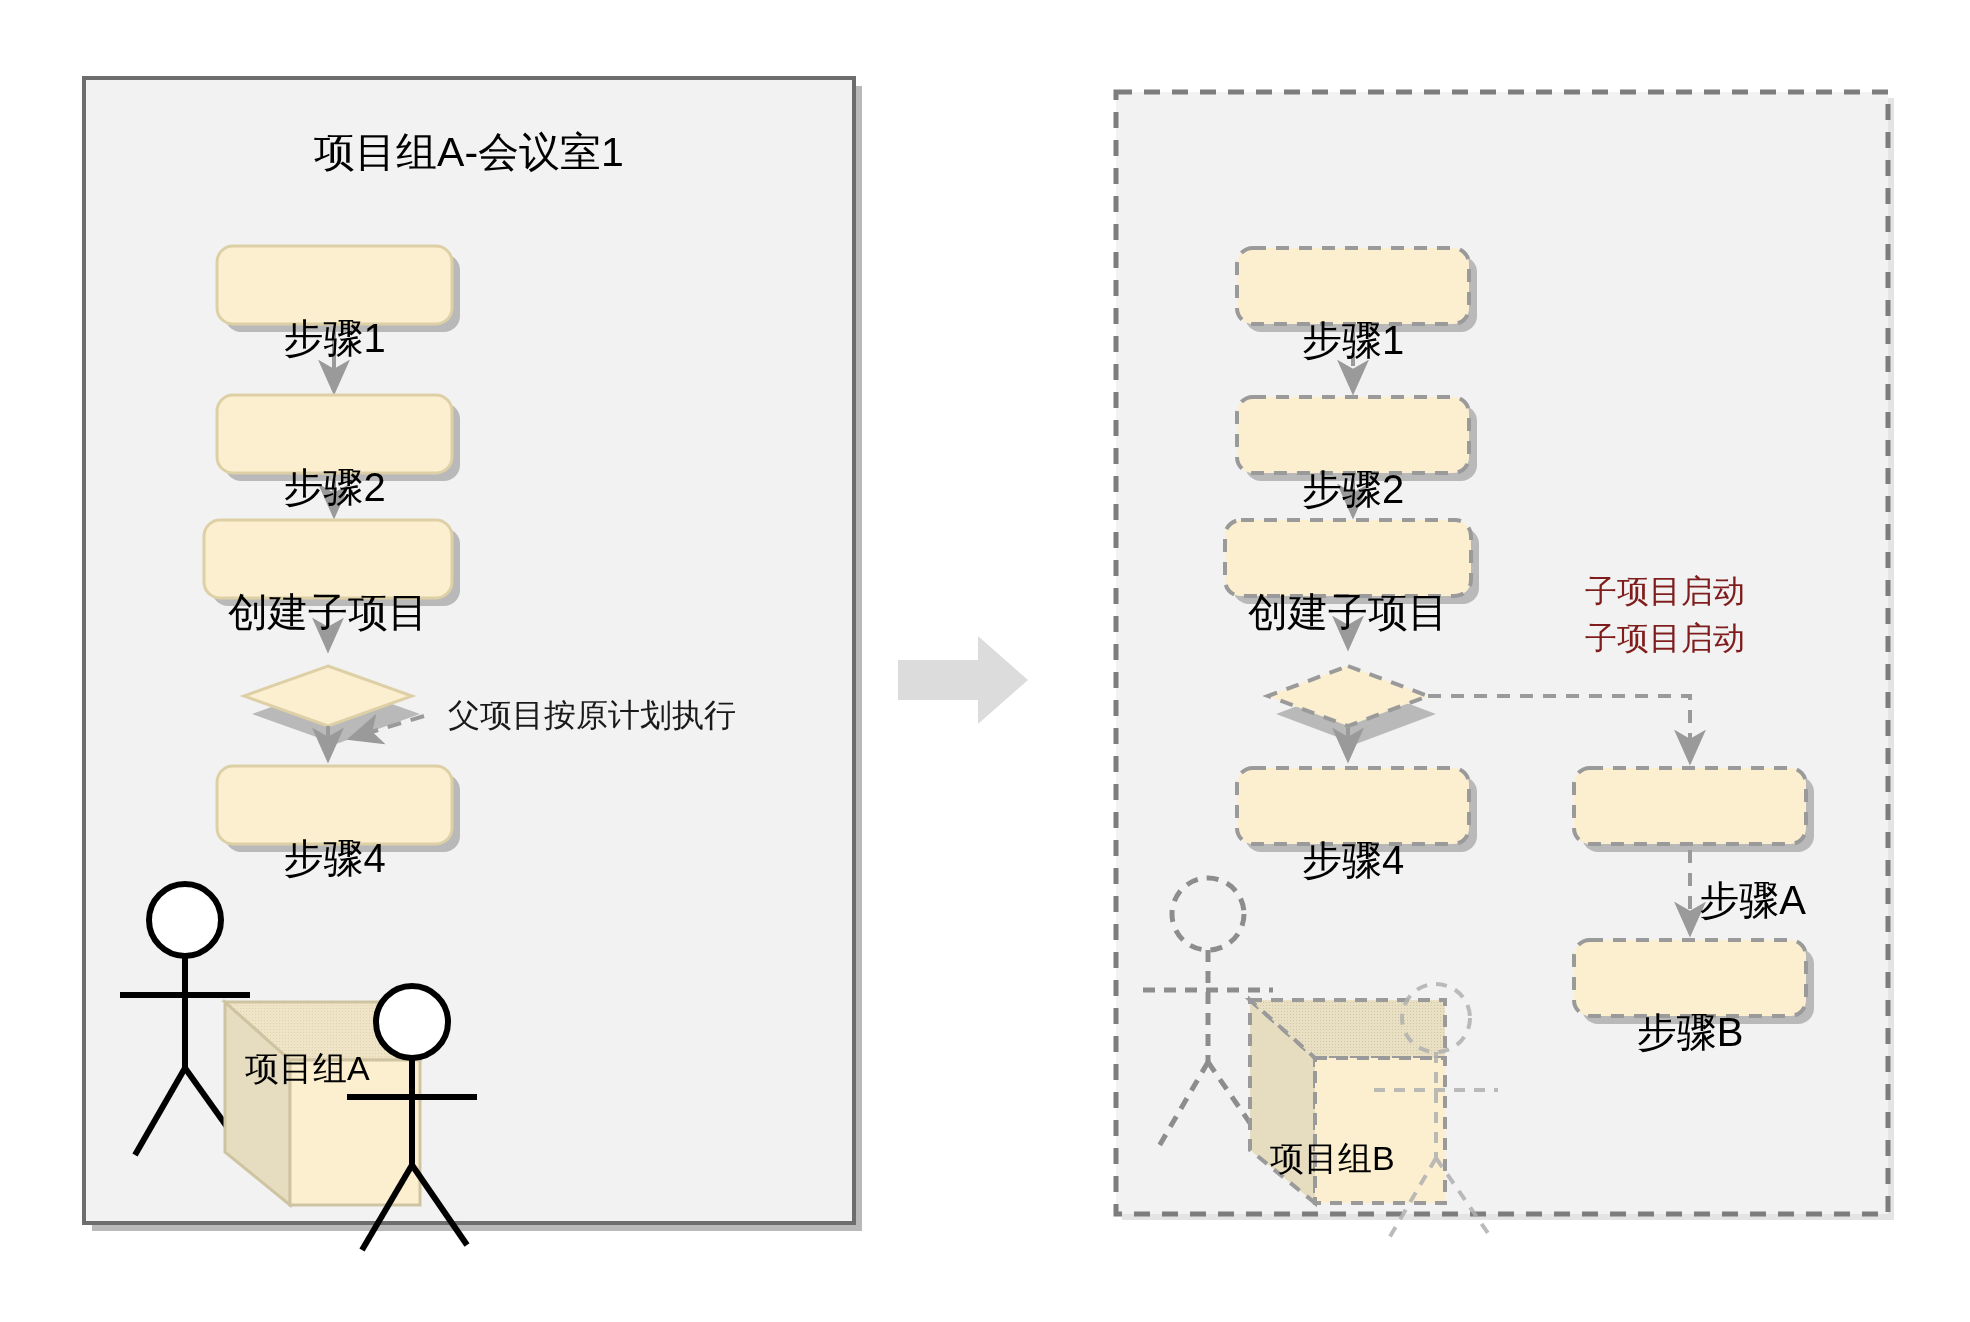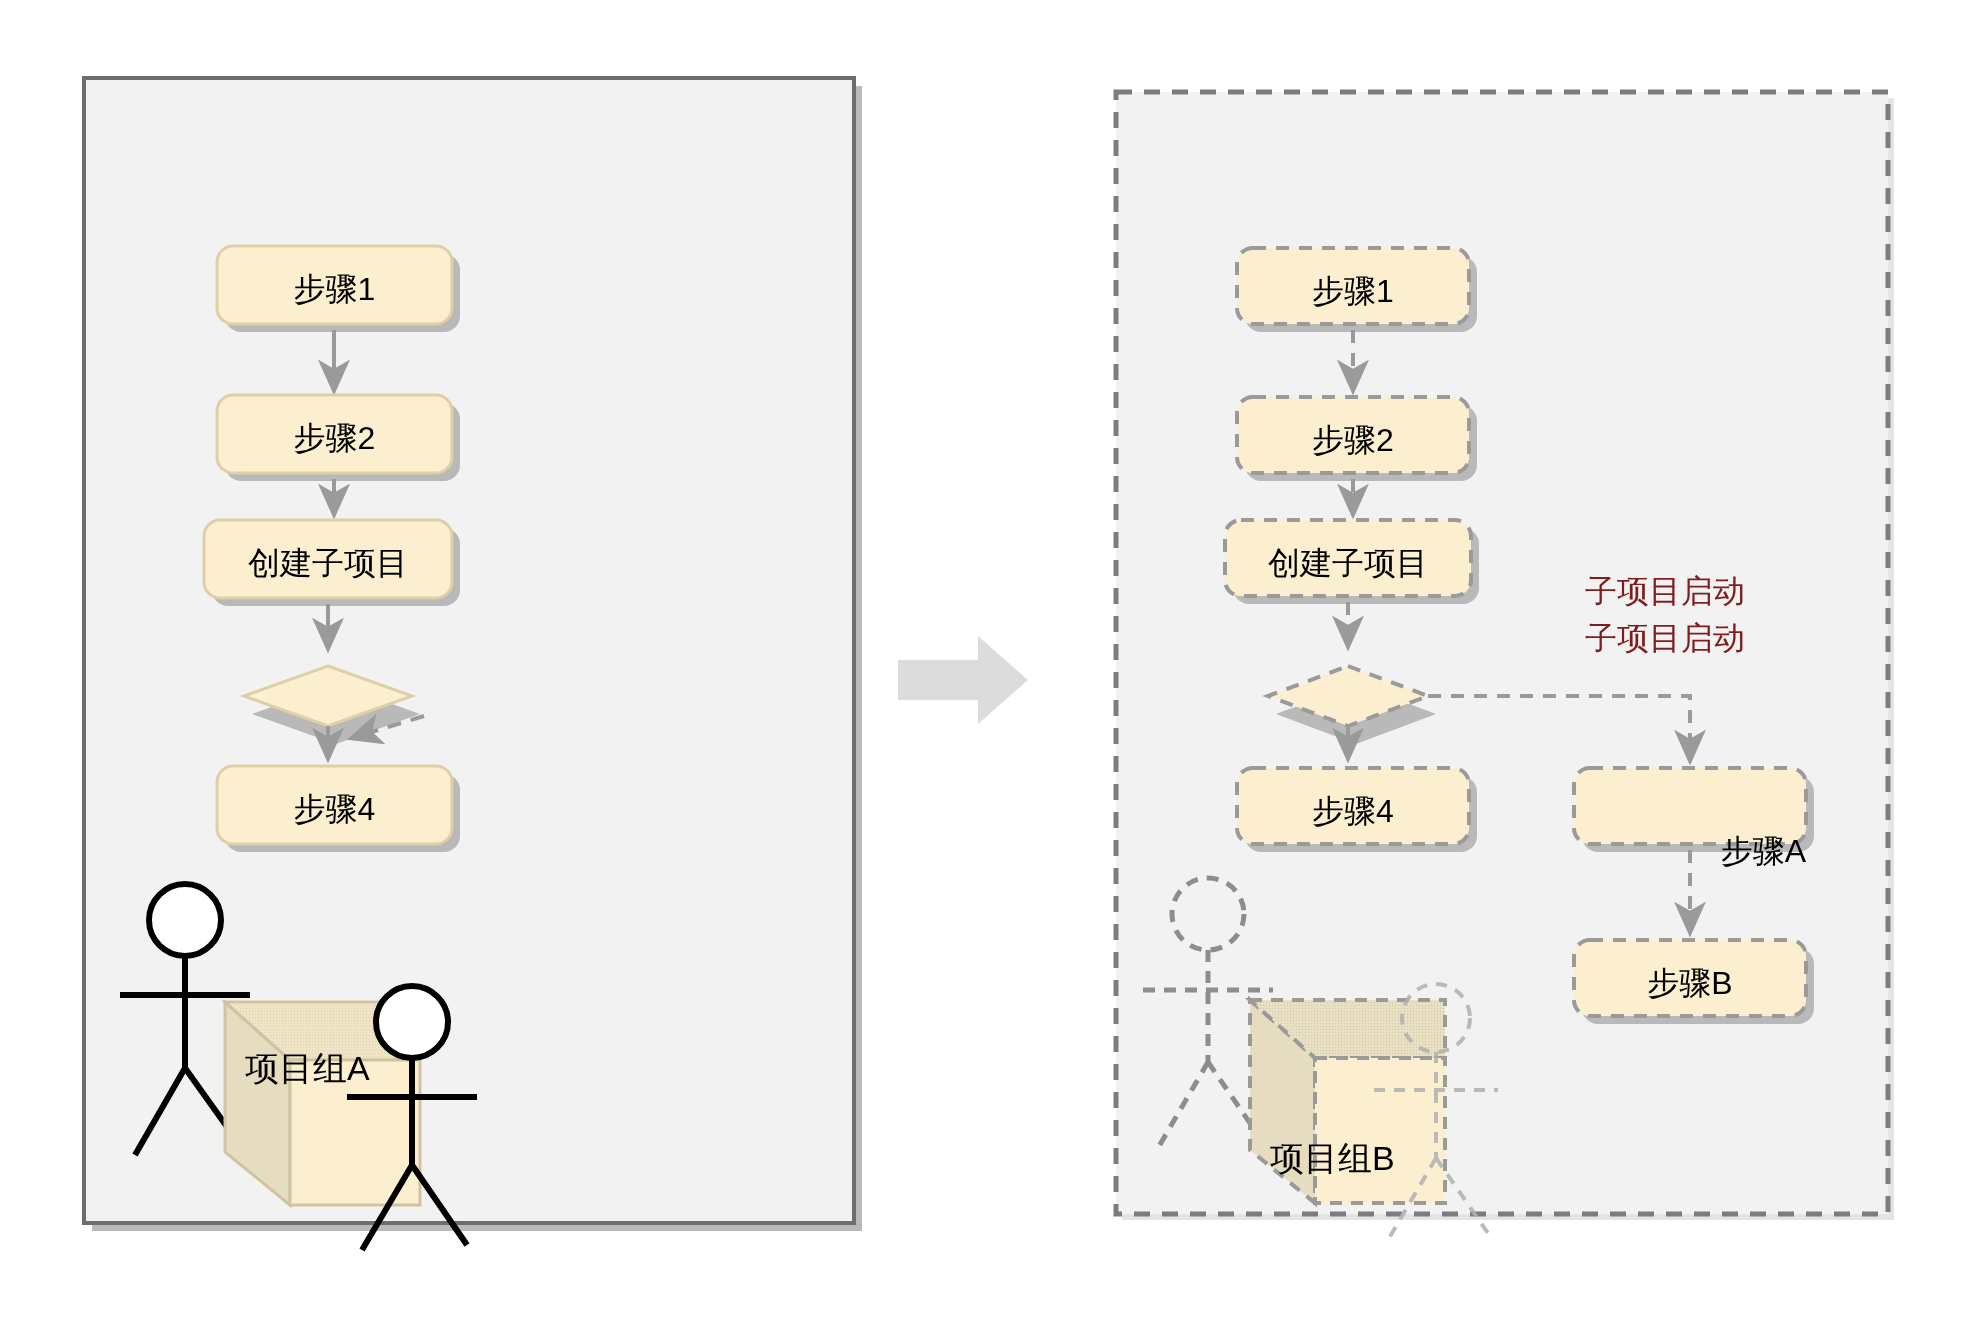--- a/index.html
+++ b/index.html
@@ -7,21 +7,21 @@
     width:1970px;height:1322px;
     background:#ffffff;
     font-family:"Liberation Sans","DejaVu Sans",sans-serif;
     overflow:hidden;
     position:relative;
   }
   #stage{position:absolute;left:0;top:0;width:1970px;height:1322px;}
   #stage > svg{position:absolute;left:0;top:0;}
   .htxt{position:absolute;white-space:pre;color:#000;}
   .panel-title{font-size:41px;letter-spacing:0px;}
-  .node-label{font-size:32px;}
+  .node-label{font-size:40px;margin-top:43px;}
   .edge-label{font-size:32px;color:#1a1a1a;}
   .edge-label.ghost{color:#7f1d1d;}
   .cube-label{font-size:34px;}
 </style>
 </head>
 <body>
 
 <div id="stage">
 
 <svg width="1970" height="1322" viewBox="0 0 1970 1322">
@@ -145,25 +145,27 @@
     <g stroke="#b0b0b0" stroke-width="4" fill="none" stroke-dasharray="11,9" opacity="0.85">
       <circle cx="1436" cy="1018" r="34"></circle>
       <line x1="1436" y1="1052" x2="1436" y2="1158"></line>
       <line x1="1374" y1="1090" x2="1498" y2="1090"></line>
       <line x1="1436" y1="1158" x2="1388" y2="1240"></line>
       <line x1="1436" y1="1158" x2="1490" y2="1236"></line>
     </g>
   </g>
 </svg>
 
+<div class="htxt panel-title" style="left:84px;top:125px;width:770px;text-align:center;">项目组A-会议室1</div>
 
 <div class="htxt node-label" style="left:217px;top:268px;width:235px;text-align:center;">步骤1</div>
 <div class="htxt node-label" style="left:217px;top:417px;width:235px;text-align:center;">步骤2</div>
 <div class="htxt node-label" style="left:204px;top:542px;width:248px;text-align:center;">创建子项目</div>
 <div class="htxt node-label" style="left:217px;top:788px;width:235px;text-align:center;">步骤4</div>
+<div class="htxt edge-label" style="left:448px;top:694px;">父项目按原计划执行</div>
 <div class="htxt cube-label" style="left:245px;top:1046px;">项目组A</div>
 
 
 <div class="htxt node-label" style="left:1237px;top:270px;width:232px;text-align:center;">步骤1</div>
 <div class="htxt node-label" style="left:1237px;top:419px;width:232px;text-align:center;">步骤2</div>
 <div class="htxt node-label" style="left:1225px;top:542px;width:246px;text-align:center;">创建子项目</div>
 <div class="htxt node-label" style="left:1237px;top:790px;width:232px;text-align:center;">步骤4</div>
 <div class="htxt node-label" style="left:1574px;top:830px;width:232px;text-align:right;">步骤A</div>
 <div class="htxt node-label" style="left:1574px;top:962px;width:232px;text-align:center;">步骤B</div>
 <div class="htxt edge-label ghost" style="left:1585px;top:570px;">子项目启动</div>

